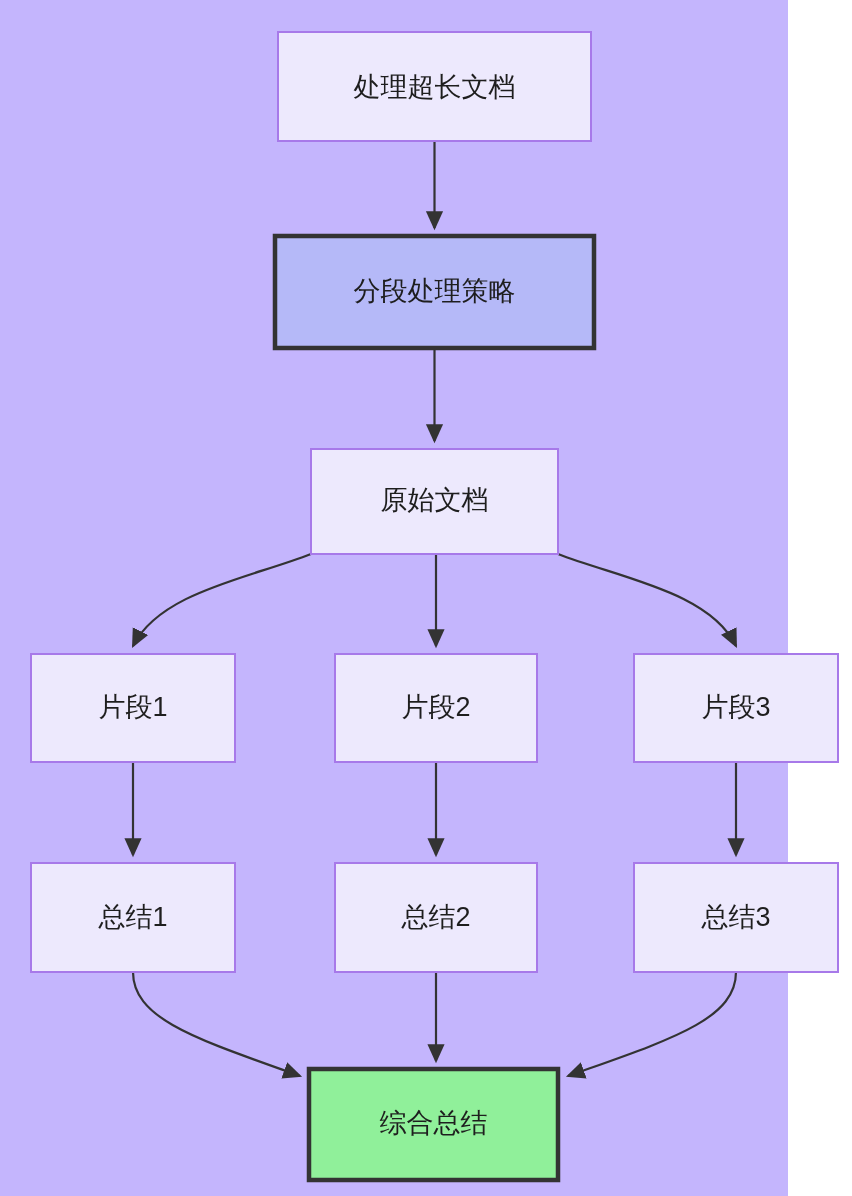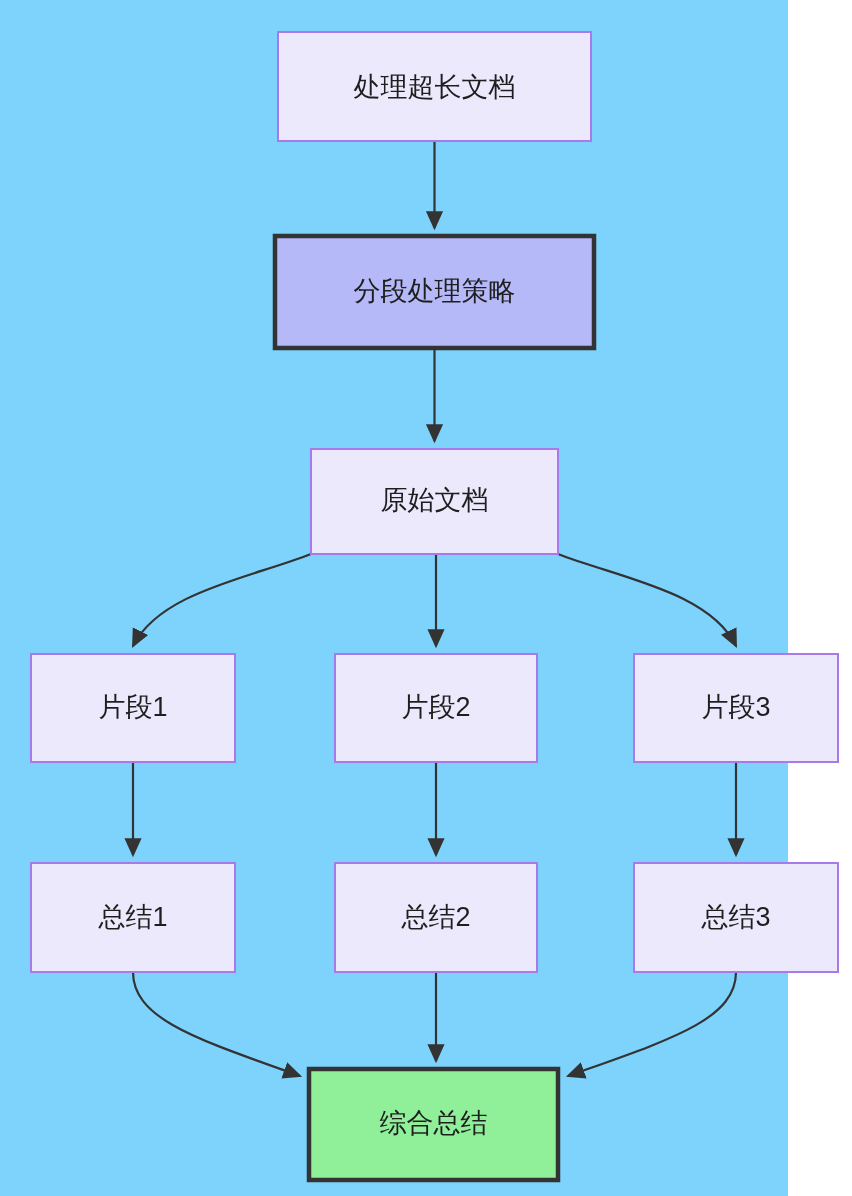--- a/index.html
+++ b/index.html
@@ -10,21 +10,21 @@
   body {
     width: 852px;
     height: 1196px;
     font-family: "Liberation Sans", "DejaVu Sans", sans-serif;
     overflow: hidden;
   }
   #diagram-root {
     position: relative;
     width: 788px;
     height: 1196px;
-    background: #7dd3fc;
+    background: #c4b5fd;
   }
   svg#flowchart {
     display: block;
     width: 852px;
     height: 1196px;
   }
   .node-box {
     fill: #EDE9FD;
     stroke: #A779E9;
     stroke-width: 2;

